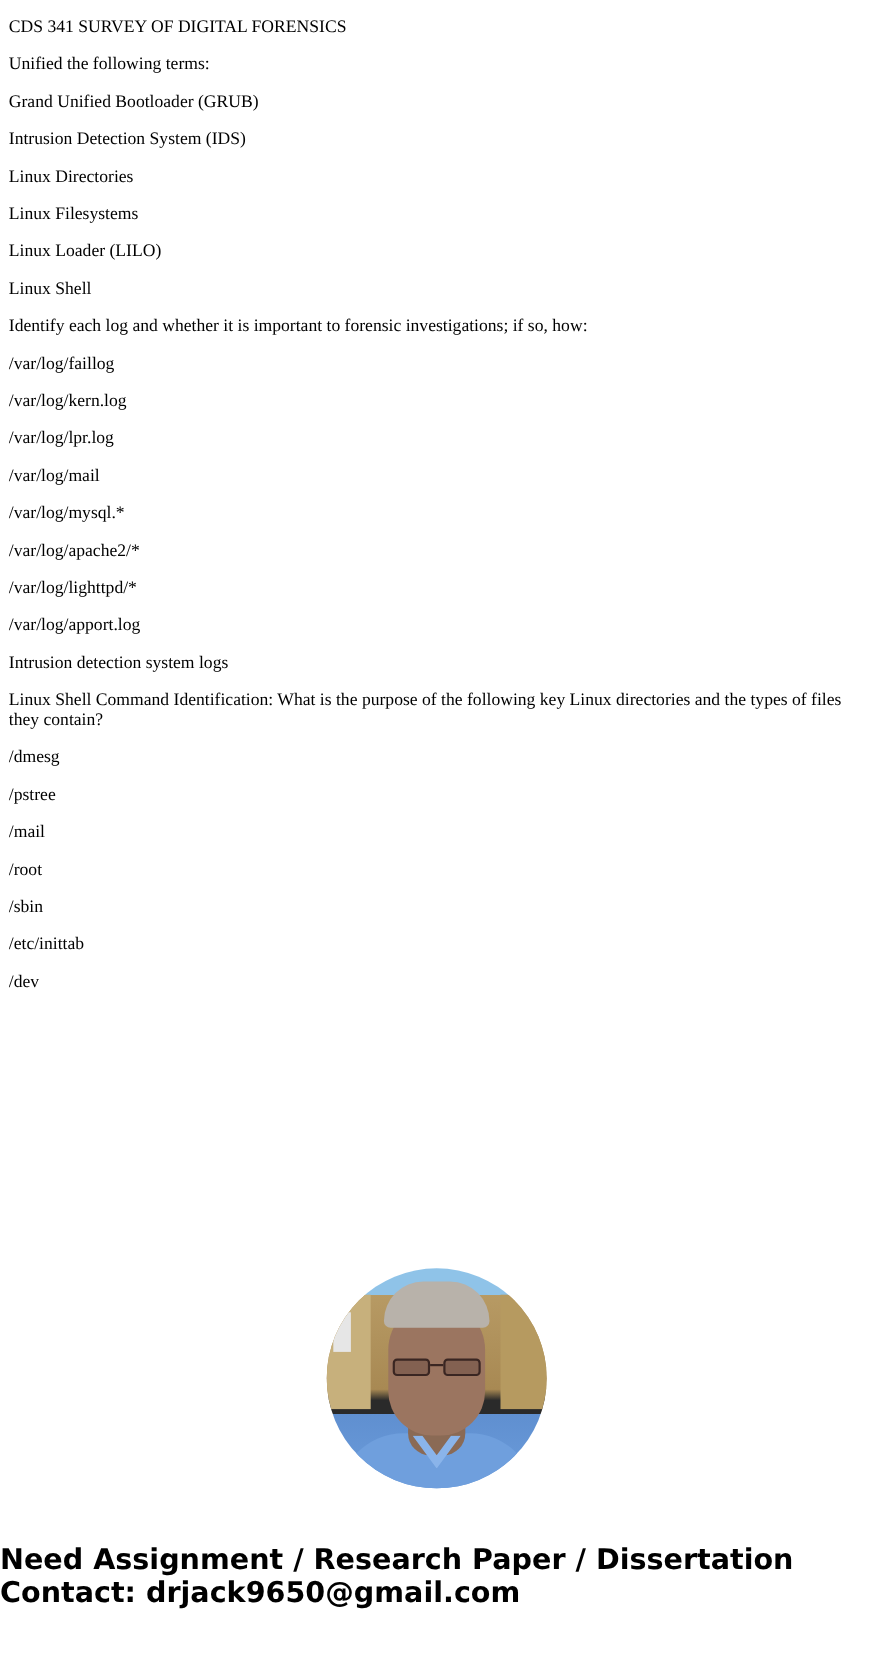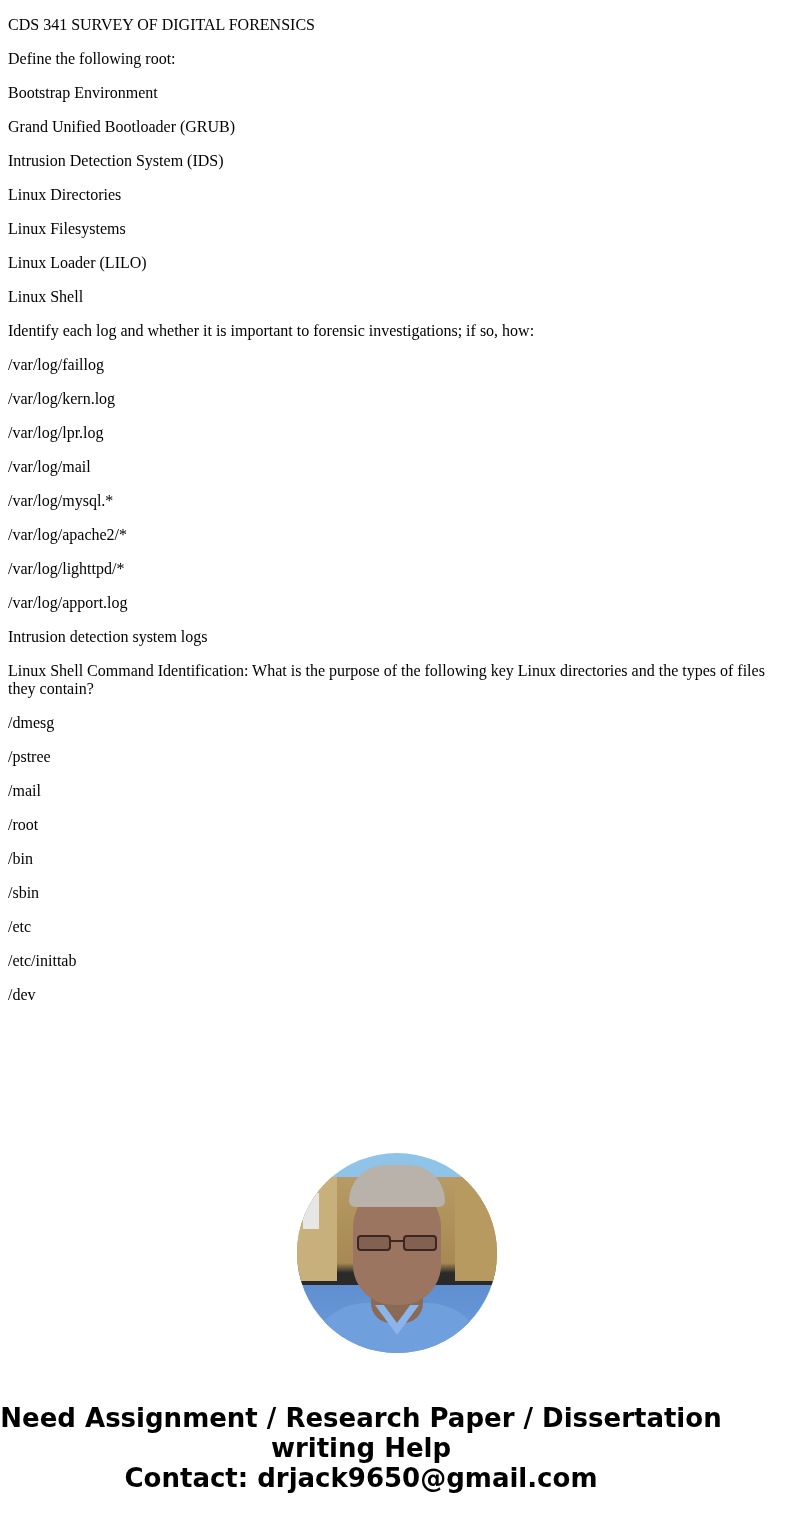--- a/index.html
+++ b/index.html
@@ -20,32 +20,31 @@
     .avatar .neck { position:absolute; left:74px; top:140px; width:52px; height:30px; background:#8a6a55; border-radius: 0 0 20px 20px; }
     .avatar .shirt { position:absolute; left:10px; top:150px; width:180px; height:70px; background:#6f9fdd; border-radius: 60px 60px 0 0; }
     .avatar .collar { position:absolute; left:78px; top:152px; width:44px; height:30px; background:#8ab4ea; clip-path: polygon(0 0,50% 100%,100% 0,80% 0,50% 60%,20% 0); }
     .avatar .face { position:absolute; left:56px; top:30px; width:88px; height:122px; background:#9b7560; border-radius: 44px 44px 40px 40px; }
     .avatar .hair { position:absolute; left:52px; top:12px; width:96px; height:42px; background:#b8b2aa; border-radius: 48px 48px 8px 8px; }
     .avatar .glasses { position:absolute; left:58px; top:82px; width:84px; height:16px; }
     .avatar .lens { position:absolute; top:0; width:34px; height:16px; border:2px solid #3a2622; border-radius: 4px; background: rgba(60,40,35,0.25); box-sizing: border-box; }
     .avatar .lens.l { left:2px; } .avatar .lens.r { right:2px; }
     .avatar .bridge { position:absolute; left:36px; top:5px; width:12px; height:2px; background:#3a2622; }
     .cta {
-      position: absolute; left: 0; top: 1403px; width: 722px; text-align: center;
+      position: absolute; left: 0; top: 1403px; width: 722px; text-align: left;
       font-family: "DejaVu Sans", sans-serif; font-weight: bold; font-size: 26px; line-height: 30px;
     }
     .cta div { margin: 0; }
   </style>
 </head>
 <body>
 
 <div class="doc">
   <p>CDS 341 SURVEY OF DIGITAL FORENSICS</p>
-  <p>Define the following root:</p>
-  <p>Bootstrap Environment</p>
+  <p>Unified the following terms:</p>
   <p>Grand Unified Bootloader (GRUB)</p>
   <p>Intrusion Detection System (IDS)</p>
   <p>Linux Directories</p>
   <p>Linux Filesystems</p>
   <p>Linux Loader (LILO)</p>
   <p>Linux Shell</p>
   <p>Identify each log and whether it is important to forensic investigations; if so, how:</p>
   <p>/var/log/faillog</p>
   <p>/var/log/kern.log</p>
   <p>/var/log/lpr.log</p>
@@ -53,23 +52,21 @@
   <p>/var/log/mysql.*</p>
   <p>/var/log/apache2/*</p>
   <p>/var/log/lighttpd/*</p>
   <p>/var/log/apport.log</p>
   <p>Intrusion detection system logs</p>
   <p>Linux Shell Command Identification: What is the purpose of the following key Linux directories and the types of files they contain?</p>
   <p>/dmesg</p>
   <p>/pstree</p>
   <p>/mail</p>
   <p>/root</p>
-  <p>/bin</p>
   <p>/sbin</p>
-  <p>/etc</p>
   <p>/etc/inittab</p>
   <p>/dev</p>
 
 </div>
 
 <div class="avatar" title="author photo">
   <div class="wall-l"></div>
   <div class="switch"></div>
   <div class="wall-r"></div>
   <div class="shirt"></div>
@@ -79,15 +76,14 @@
   <div class="hair"></div>
   <div class="glasses">
     <div class="lens l"></div>
       <div class="bridge"></div>
       <div class="lens r"></div>
   </div>
 </div>
 
 <div class="cta">
   <div>Need Assignment / Research Paper / Dissertation</div>
-  <div>writing Help</div>
   <div>Contact: drjack9650@gmail.com</div>
 </div>
 
 </body></html>

